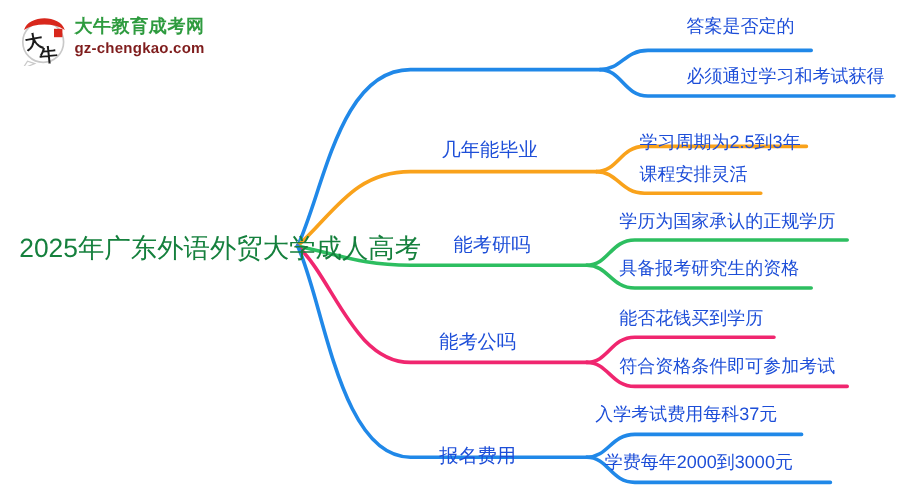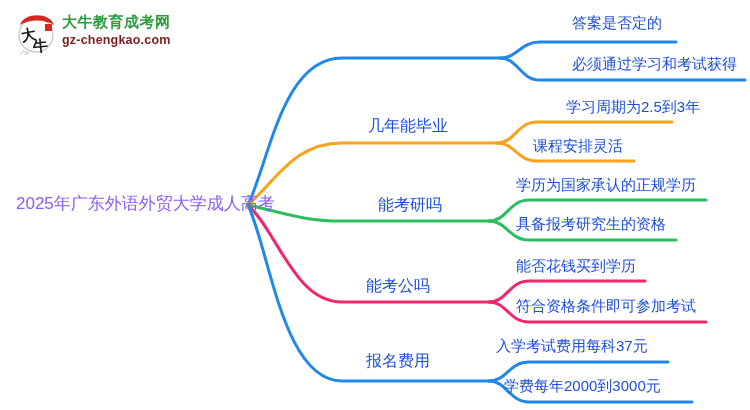--- a/index.html
+++ b/index.html
@@ -6,21 +6,21 @@
   body{
     width:750px;height:410px;position:relative;background:#ffffff;overflow:hidden;
     font-family:"Liberation Sans","DejaVu Sans",sans-serif;
   }
   #stage{position:absolute;inset:0;width:750px;height:410px;}
   svg.lines{position:absolute;left:0;top:0;width:750px;height:410px;}
   .node{
     position:absolute;color:#1d4ed8;white-space:nowrap;line-height:1.15;
     letter-spacing:0px;
   }
-  .root-node{font-size:17px;color:#8b5cf6;}
+  .root-node{font-size:22px;color:#15803d;}
   .branch-node{font-size:16px;}
   .leaf-node{font-size:15px;}
   
   .logo{position:absolute;left:14px;top:9px;display:flex;align-items:flex-start;cursor:pointer;}
   .logo-icon{width:44px;height:46px;flex:0 0 auto;}
   .logo-text{margin-left:4px;padding-top:4px;}
   .logo-title{font-size:15px;font-weight:bold;color:#2E9B3F;letter-spacing:0.5px;}
   .logo-domain{font-size:12.5px;font-weight:bold;color:#7f1d1d;margin-top:1px;letter-spacing:0.2px;}
 </style>
 </head>
@@ -49,25 +49,25 @@
     <path d="M248 205 C270 252, 283 381, 342 381 H489" stroke="#2088E8"></path>
     <path d="M489 381 C507 381, 509 362, 529 362 H668" stroke="#2088E8"></path>
     <path d="M489 381 C507 381, 509 402, 529 402 H692" stroke="#2088E8"></path>
   </svg>
 
   <div class="node root-node" style="left:16px;top:194px;">2025年广东外语外贸大学成人高考</div>
 
   <div class="node branch-node" style="left:368px;top:117px;">几年能毕业</div>
   <div class="node branch-node" style="left:366px;top:196px;margin-left:12px;">能考研吗</div>
   <div class="node branch-node" style="left:366px;top:277px;">能考公吗</div>
-  <div class="node branch-node" style="left:366px;top:352px;">报名费用</div>
+  <div class="node branch-node" style="left:366px;top:372px;">报名费用</div>
 
   <div class="node leaf-node" style="left:572px;top:14px;">答案是否定的</div>
   <div class="node leaf-node" style="left:572px;top:55px;">必须通过学习和考试获得</div>
-  <div class="node leaf-node" style="left:533px;top:98px;margin-left:33px;">学习周期为2.5到3年</div>
+  <div class="node leaf-node" style="left:533px;top:110px;">学习周期为2.5到3年</div>
   <div class="node leaf-node" style="left:533px;top:137px;">课程安排灵活</div>
   <div class="node leaf-node" style="left:516px;top:176px;">学历为国家承认的正规学历</div>
   <div class="node leaf-node" style="left:516px;top:215px;">具备报考研究生的资格</div>
   <div class="node leaf-node" style="left:516px;top:257px;">能否花钱买到学历</div>
   <div class="node leaf-node" style="left:516px;top:297px;">符合资格条件即可参加考试</div>
   <div class="node leaf-node" style="left:496px;top:337px;">入学考试费用每科37元</div>
   <div class="node leaf-node" style="left:504px;top:377px;">学费每年2000到3000元</div>
 
   <div class="logo">
     <svg class="logo-icon" viewBox="0 0 44 46">

